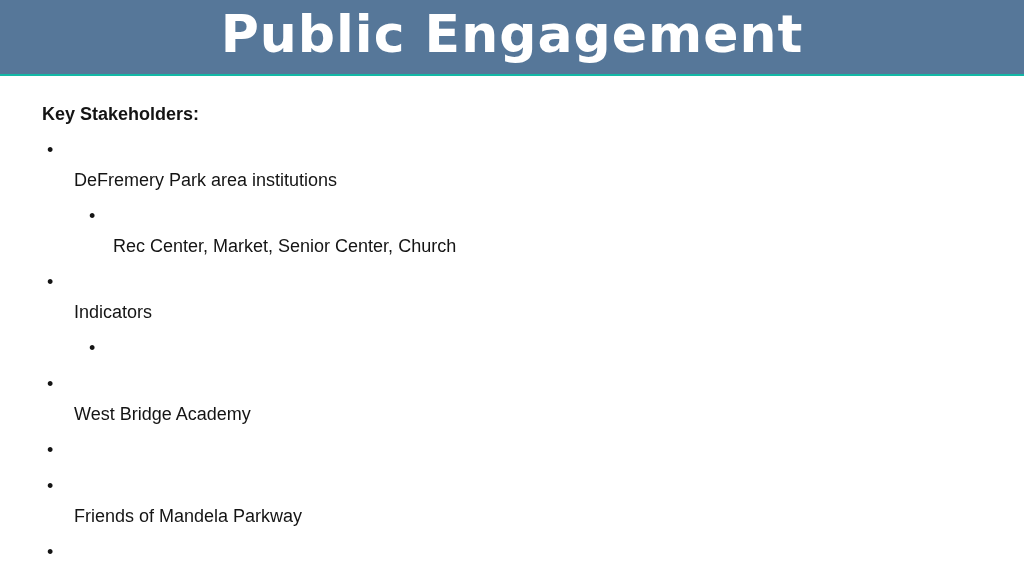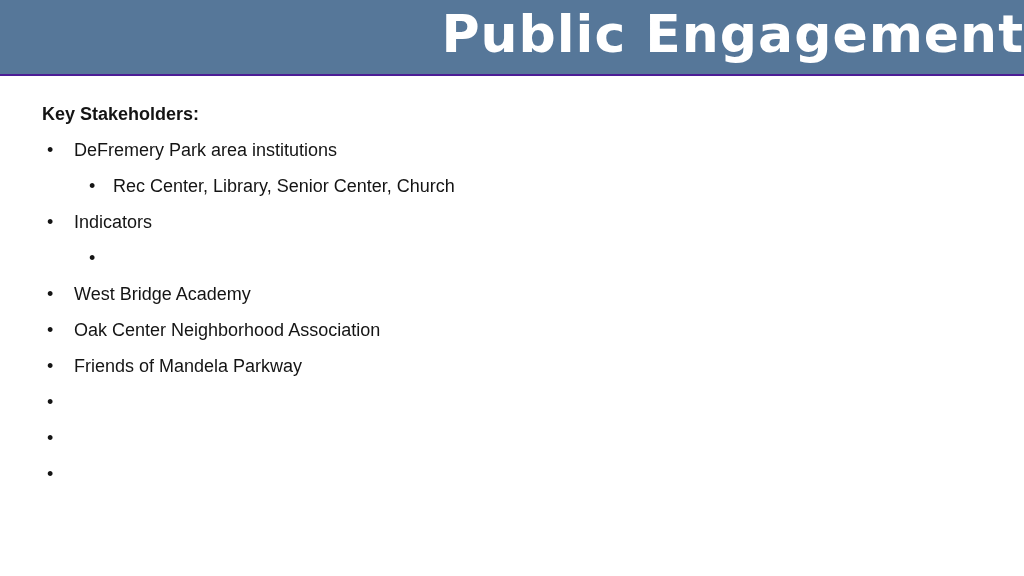--- a/index.html
+++ b/index.html
@@ -9,24 +9,24 @@
     height: 576px;
     background: #ffffff;
     overflow: hidden;
     font-family: "Liberation Sans", "DejaVu Sans", sans-serif;
   }
   .slide-header {
     position: absolute;
     top: 0; left: 0; right: 0;
     height: 74px;
     background: #567799; 
-    border-bottom: 2px solid #4c1d95;
+    border-bottom: 2px solid #14b8a6;
     display: flex;
     align-items: center;
-    justify-content: flex-end;
+    justify-content: center;
   }
   .slide-title {
     margin: 0;
     color: #ffffff; 
     font-family: "DejaVu Sans", "Liberation Sans", sans-serif;
     font-size: 52px;
     font-weight: bold;
     letter-spacing: 1px;
     line-height: 1;
     padding-bottom: 6px;
@@ -51,21 +51,21 @@
     white-space: nowrap;
   }
   .li .bullet {
     flex: 0 0 auto;
     text-align: left;
   }
   .l1 { padding-left: 5px; }
   .l1 .bullet { width: 27px; }
   .l2 { padding-left: 47px; }
   .l2 .bullet { width: 24px; }
-  .txt { flex: 0 0 auto; }
+  .txt { flex: 0 0 auto; margin-top: 30px; }
 </style>
 </head>
 <body>
 
 <div class="slide">
 
   <header class="slide-header" style="background: rgb(86, 119, 153);">
     <h1 class="slide-title" style="color: rgb(255, 255, 255);">Public Engagement</h1>
   </header>
 
@@ -74,40 +74,39 @@
 
     <div class="list">
 
       <div class="li l1">
         <span class="bullet">•</span>
         <span class="txt">DeFremery Park area institutions</span>
       </div>
 
       <div class="li l2">
         <span class="bullet">•</span>
-        <span class="txt">Rec Center, Library, Senior Center, Church</span>
+        <span class="txt">Rec Center, Market, Senior Center, Church</span>
       </div>
 
       <div class="li l1">
         <span class="bullet">•</span>
         <span class="txt">Indicators</span>
       </div>
 
       <div class="li l2">
         <span class="bullet">•</span>
       </div>
 
       <div class="li l1">
         <span class="bullet">•</span>
         <span class="txt">West Bridge Academy</span>
       </div>
 
       <div class="li l1">
         <span class="bullet">•</span>
-        <span class="txt">Oak Center Neighborhood Association</span>
       </div>
 
       <div class="li l1">
         <span class="bullet">•</span>
         <span class="txt">Friends of Mandela Parkway</span>
       </div>
 
       <div class="li l1">
         <span class="bullet">•</span>
       </div>

